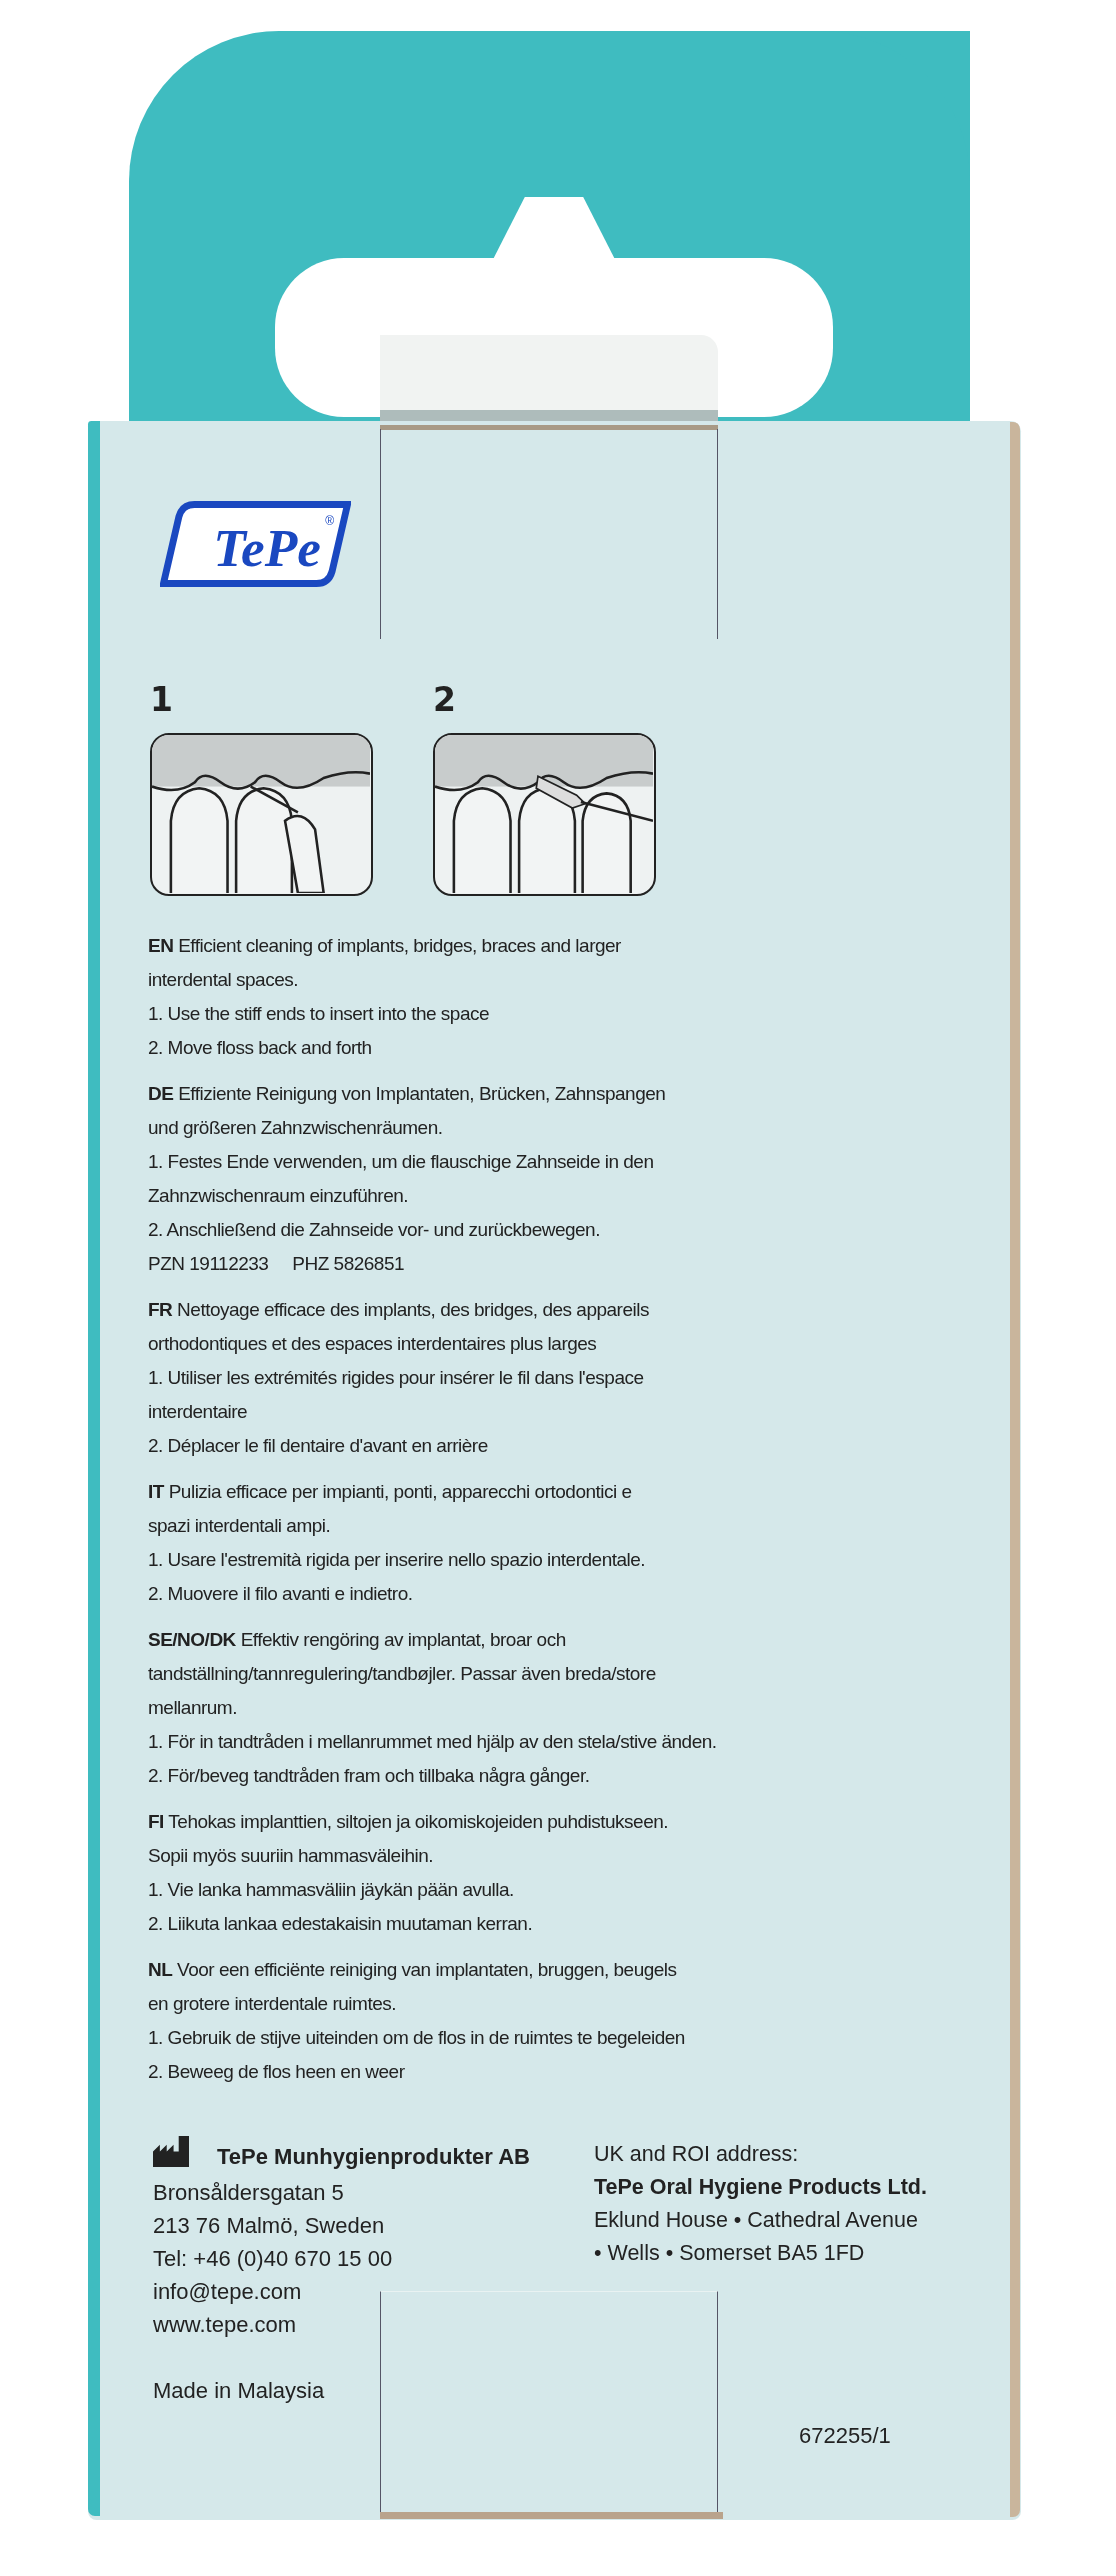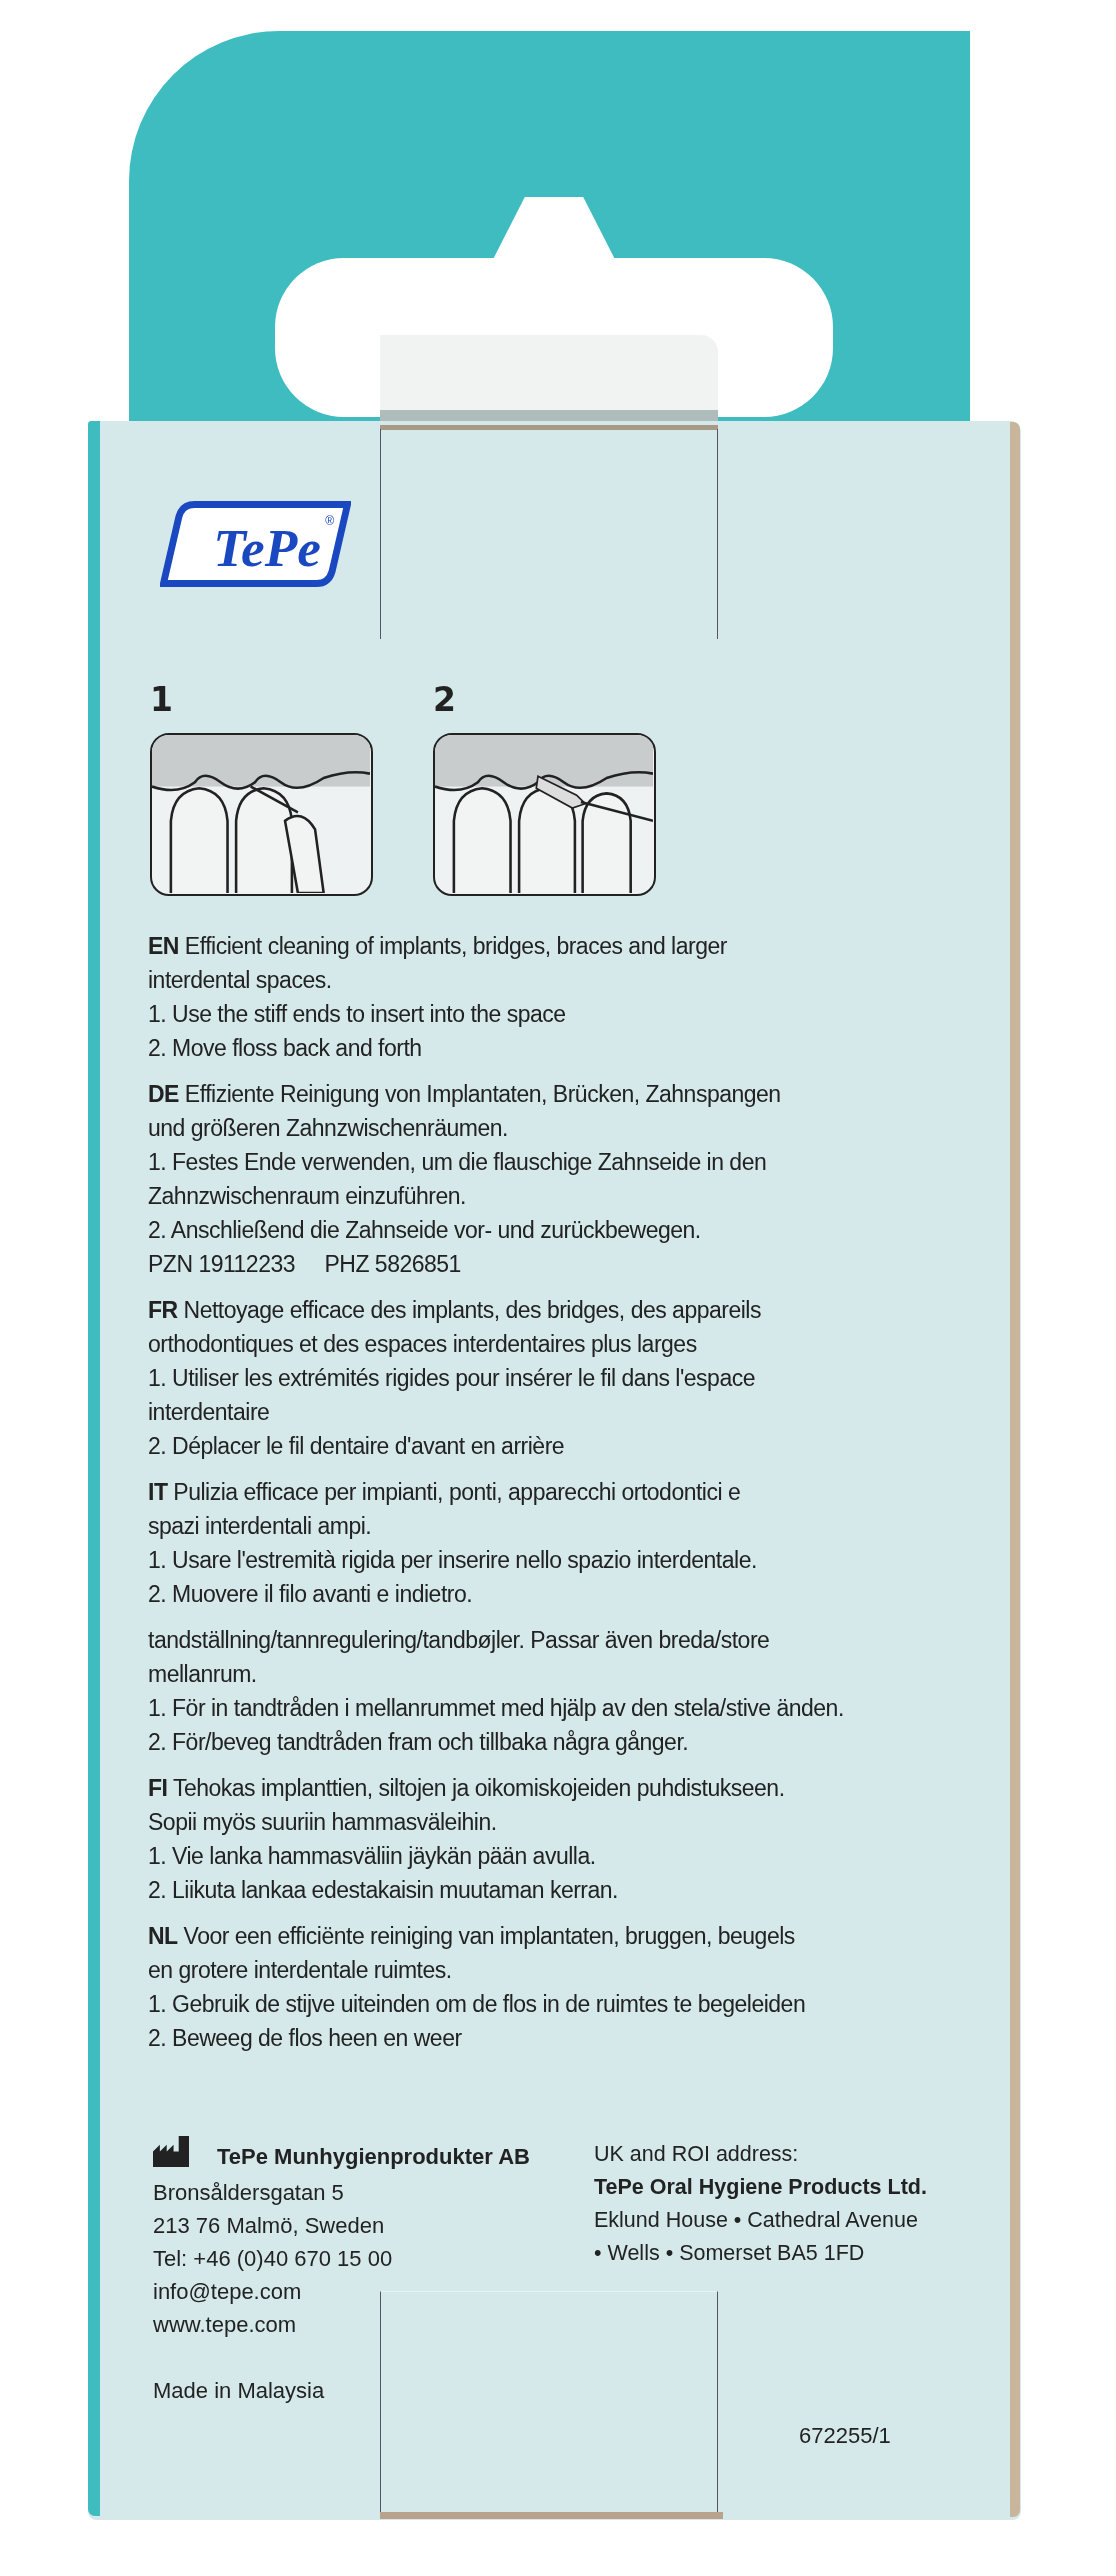--- a/index.html
+++ b/index.html
@@ -18,21 +18,21 @@
   .flap-panel-bottom{position:absolute;left:380px;top:2291px;width:338px;height:225px;border-left:1.7px solid #556;border-right:1.7px solid #556;box-sizing:border-box;border-top:1.7px solid #e9f2f2;}
   .cardboard-top{position:absolute;left:380px;top:425px;width:338px;height:5.2px;background:#a89a86;}
   .cardboard-bot{position:absolute;left:380px;top:2512px;width:343px;height:6.9px;background:#b9a38c;}
 
   .logo{position:absolute;left:160px;top:501px;width:191px;height:64px;}
   .steps{position:absolute;left:150px;top:683px;width:532px;height:206px;}
   .step{position:absolute;top:0;width:223px;height:206px;}
   .step-num{font-weight:bold;font-size:33px;line-height:34px;color:#222;font-family:"DejaVu Sans",sans-serif;}
   .step-box{position:absolute;top:50px;left:0;width:223px;height:163px;border:2.6px solid #222;border-radius:19px;background:#eef2f2;overflow:hidden;box-sizing:border-box;}
 
-  .text{position:absolute;left:148px;top:929px;width:859px;font-size:23px;line-height:34px;color:#222;letter-spacing:-0.5px;}
+  .text{position:absolute;left:148px;top:929px;width:859px;font-size:19px;line-height:34px;color:#222;letter-spacing:-0.5px;}
   .para{margin:0 0 12px 0;}
   .para .code{font-weight:bold;}
   .para div{white-space:nowrap;}
   .footer-left{position:absolute;left:153px;top:2136px;font-size:22px;line-height:33px;color:#222;}
   .footer-left .company{font-weight:bold;display:flex;align-items:center;gap:28px;}
   .footer-right{position:absolute;left:594px;top:2138px;font-size:21.5px;line-height:33px;color:#222;}
   .footer-right .bold{font-weight:bold;}
   .made-in{margin-top:33px;}
   .code-num{position:absolute;left:799px;top:2423px;font-size:22px;color:#222;}
 </style>
@@ -114,20 +114,21 @@
     <div>interdentaire</div>
     <div>2. Déplacer le fil dentaire d'avant en arrière</div>
   </div>
   <div class="para">
     <div><span class="code">IT</span> <span>Pulizia efficace per impianti, ponti, apparecchi ortodontici e</span></div>
     <div>spazi interdentali ampi.</div>
     <div>1. Usare l'estremità rigida per inserire nello spazio interdentale.</div>
     <div>2. Muovere il filo avanti e indietro.</div>
   </div>
   <div class="para">
+    <div><span class="code">SE/NO/DK</span> <span>Effektiv rengöring av implantat, broar och</span></div>
     <div>tandställning/tannregulering/tandbøjler. Passar även breda/store</div>
     <div>mellanrum.</div>
     <div>1. För in tandtråden i mellanrummet med hjälp av den stela/stive änden.</div>
     <div>2. För/beveg tandtråden fram och tillbaka några gånger.</div>
   </div>
   <div class="para">
     <div><span class="code">FI</span> <span>Tehokas implanttien, siltojen ja oikomiskojeiden puhdistukseen.</span></div>
     <div>Sopii myös suuriin hammasväleihin.</div>
     <div>1. Vie lanka hammasväliin jäykän pään avulla.</div>
     <div>2. Liikuta lankaa edestakaisin muutaman kerran.</div>

